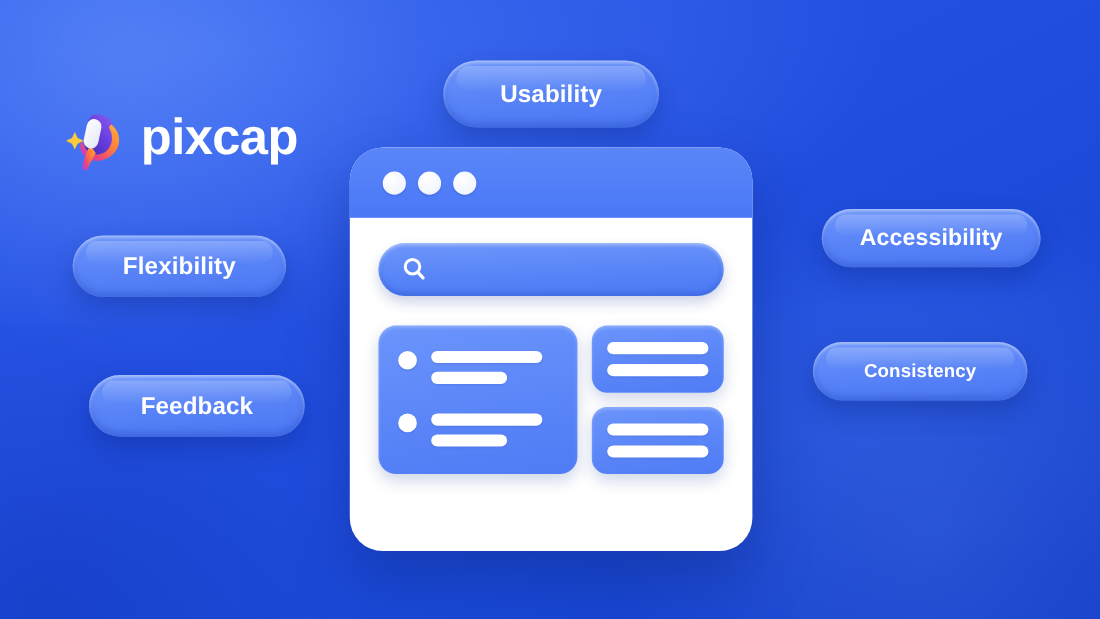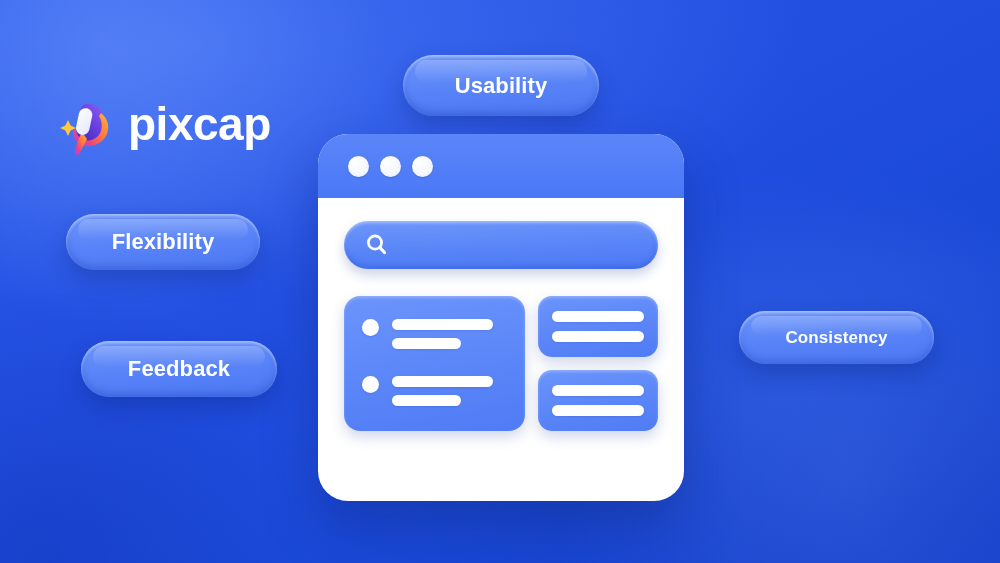--- a/index.html
+++ b/index.html
@@ -196,20 +196,23 @@
 
   <div class="pill pill-usability">
     <span>Usability</span>
   </div>
   <div class="pill pill-feedback">
     <span>Feedback</span>
   </div>
   <div class="pill pill-flexibility">
     <span>Flexibility</span>
   </div>
+  <div class="pill pill-accessibility">
+    <span>Accessibility</span>
+  </div>
   <div class="pill pill-consistency">
     <span>Consistency</span>
   </div>
 
   <div class="browser">
 
     <div class="titlebar">
       <span class="dot"></span>
       <span class="dot"></span>
       <span class="dot"></span>

